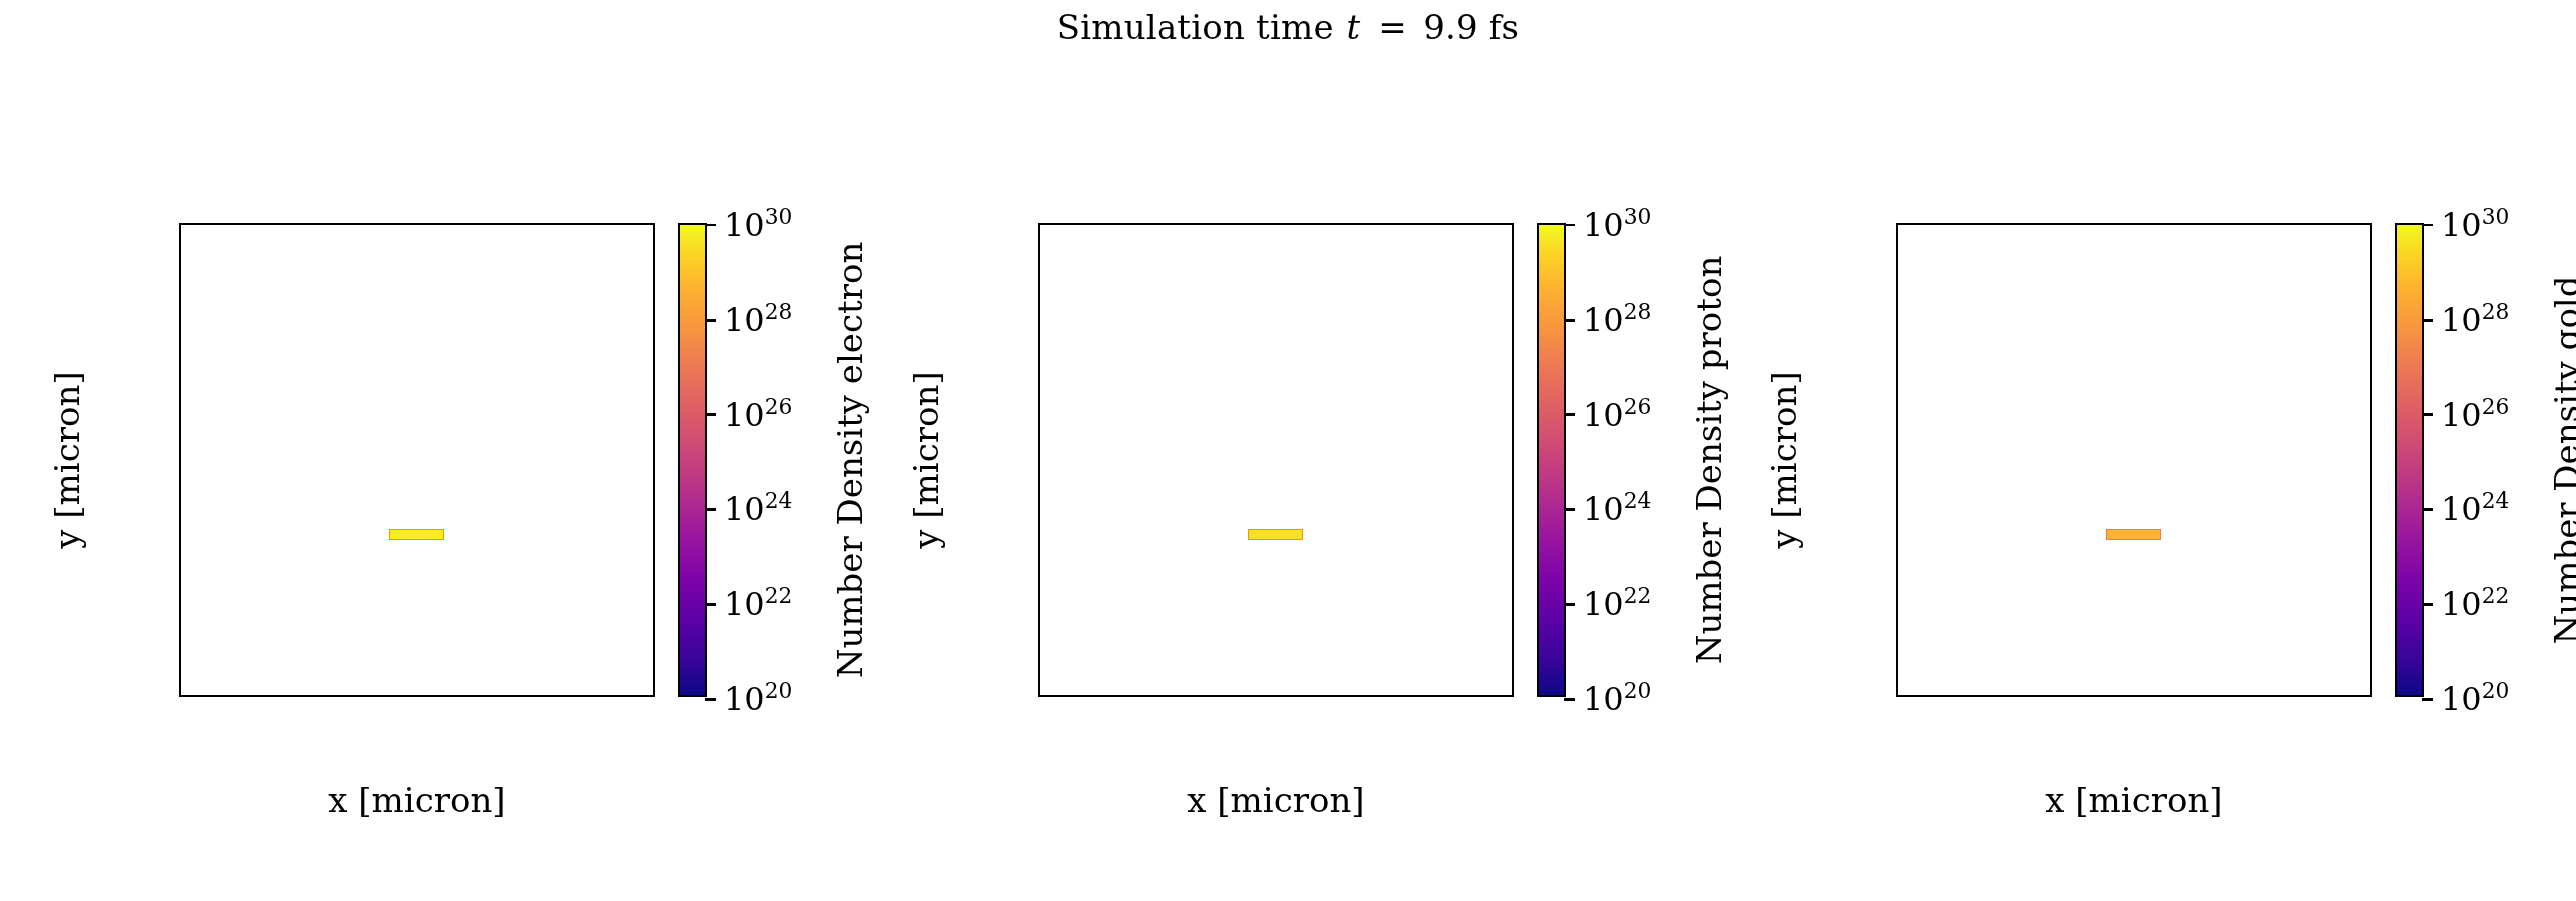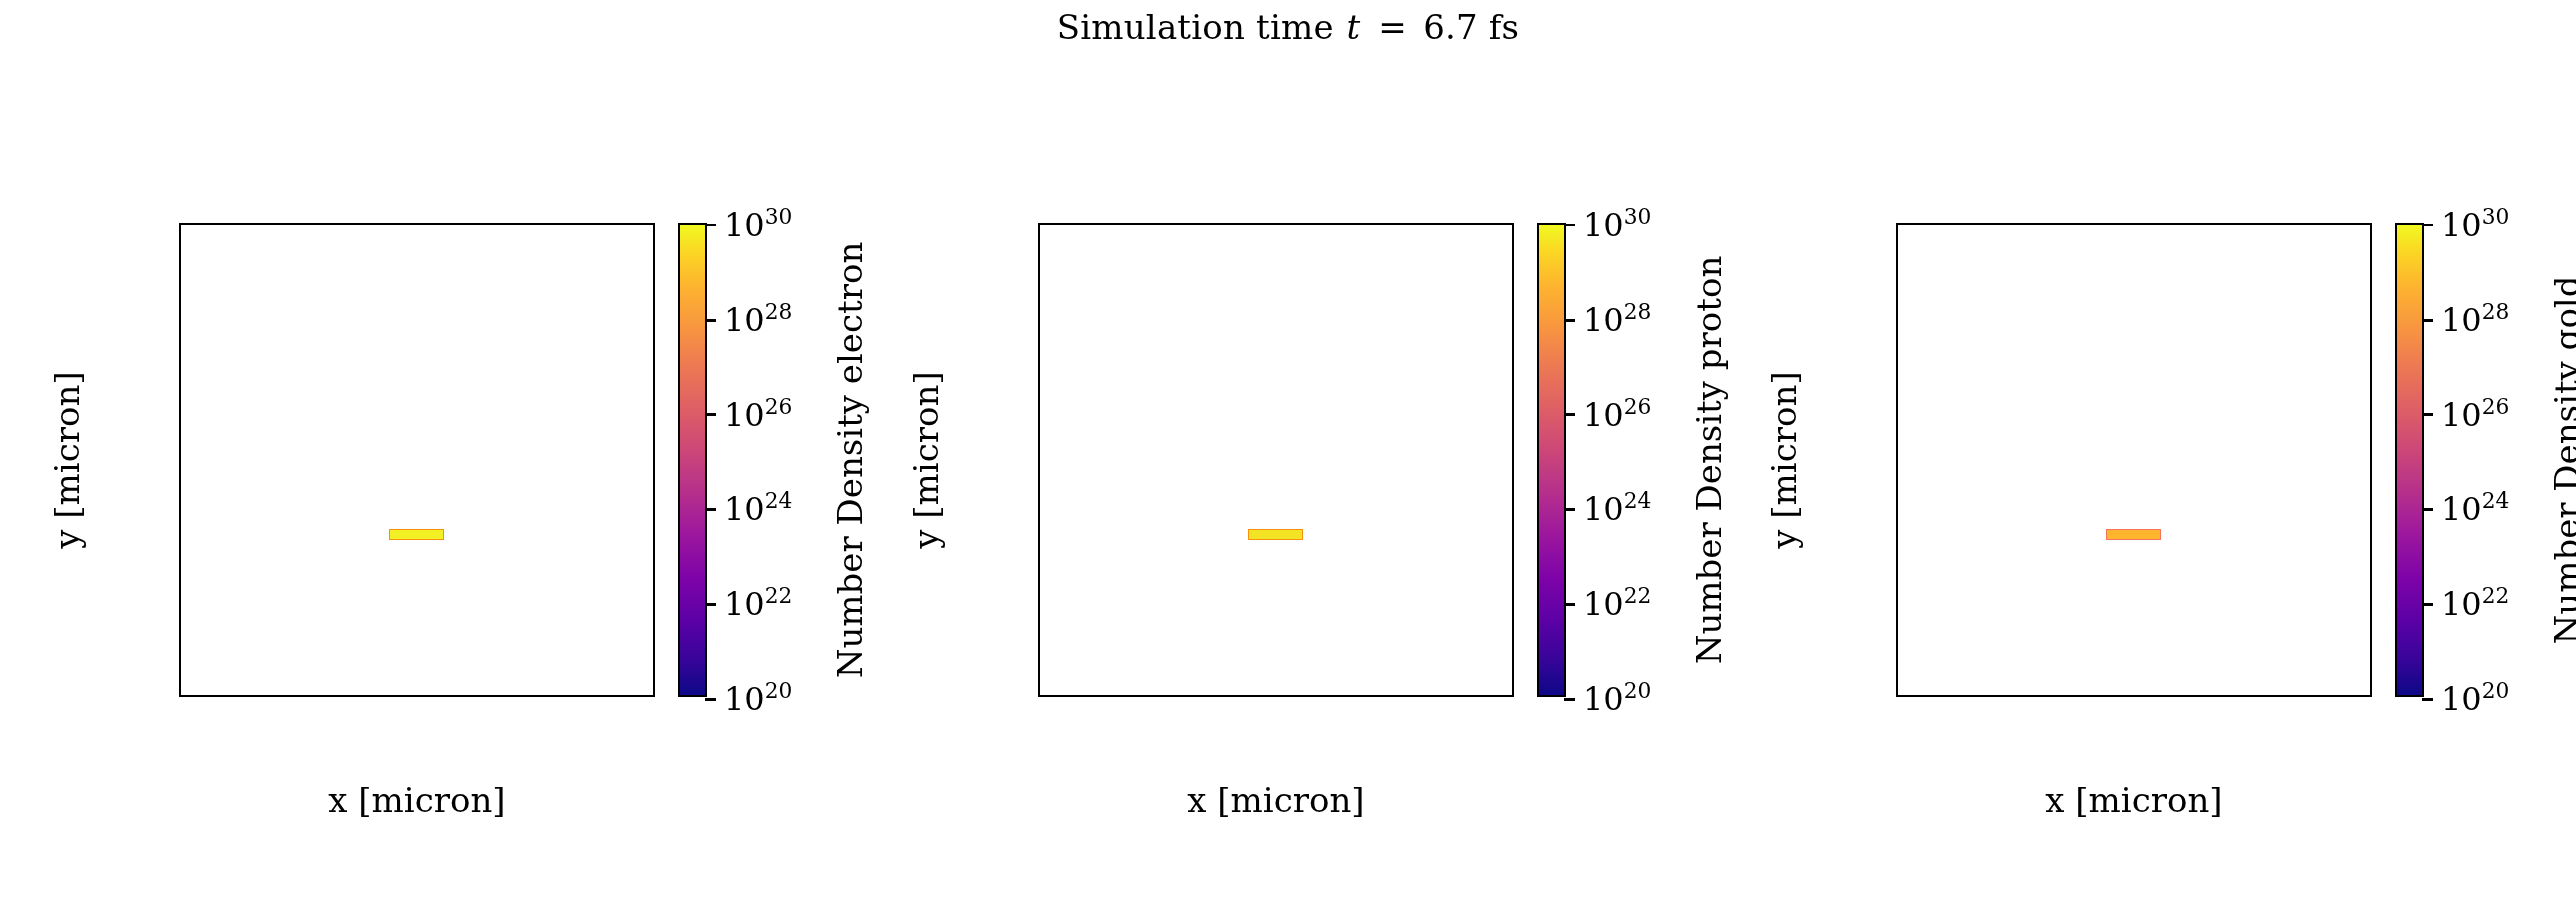--- a/index.html
+++ b/index.html
@@ -169,21 +169,21 @@
     height: 474px;
   }
 </style>
 </head>
 <body>
 
 <div id="figure-title">
   <span>Simulation time</span>
   <span class="ital">t</span>
   <span class="eq">=</span>
-  <span>6.7 fs</span>
+  <span>9.9 fs</span>
 </div>
 
 <div id="panels-root">
     <div class="panel panel-0">
       <div class="axes">
         <div class="density-patch" style="left: 208px; top: 304px; width: 55px; height: 10.5px; background: rgb(242, 240, 36); border: 1.7px solid rgb(249, 146, 10);"></div>
         <div class="tick ytick-major" style="top: 420px;"></div>
         <div class="tick ytick-major" style="top: 367px;"></div>
         <div class="tick ytick-major" style="top: 315px;"></div>
         <div class="tick ytick-major" style="top: 262px;"></div>

